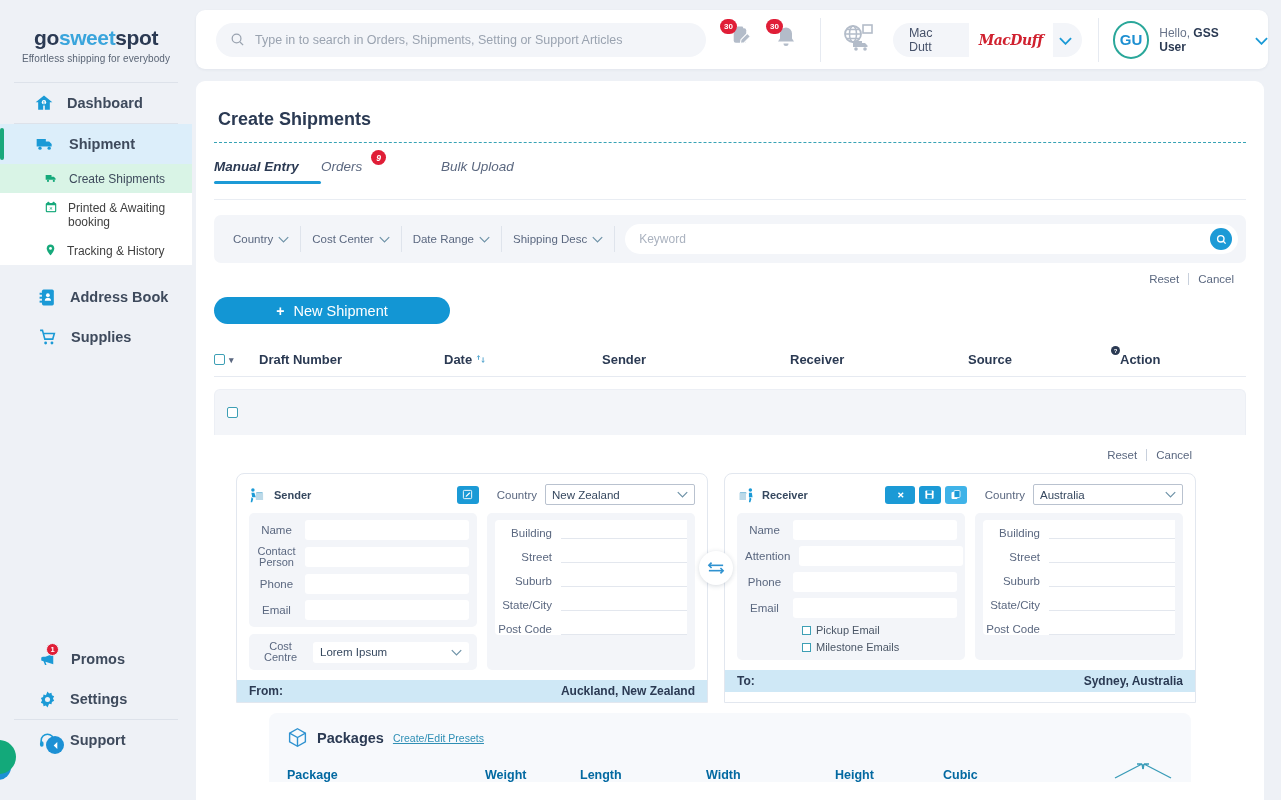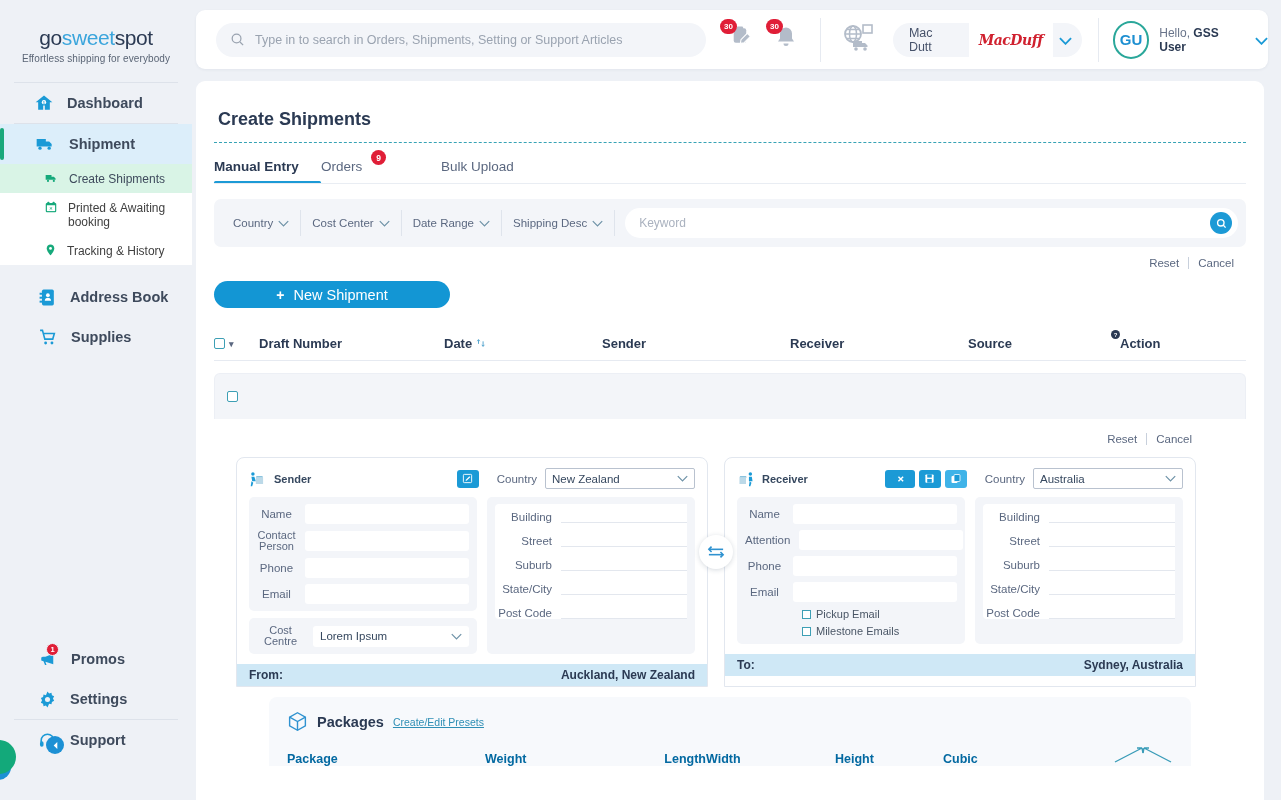--- a/index.html
+++ b/index.html
@@ -10,21 +10,21 @@
     overflow: hidden;
   }
   body { position: relative; }
 
   
   #sidebar {
     position: absolute; left: 0; top: 0; width: 192px; height: 800px;
     background: #eef1f6;
   }
   .brand { padding: 26px 0 18px 0; text-align: center; }
-  .brand-logo { font-size: 21px; font-weight: normal; letter-spacing: -0.4px; }
+  .brand-logo { font-size: 21px; font-weight: bold; letter-spacing: -0.4px; }
   .brand-logo .c1 { color: #2b3a53; }
   .brand-logo .c2 { color: #3aa5dc; }
   .brand-logo .c3 { color: #2b3a53; }
   .brand-tag { font-size: 10px; color: #5a6575; margin-top: 3px; letter-spacing: 0.1px; }
 
   .nav-sep { height: 1px; background: #dde2ea; margin: 0 14px; }
 
   .nav-item {
     position: relative; display: flex; align-items: center;
     height: 40px; padding-left: 34px; gap: 13px; cursor: pointer;
@@ -107,21 +107,21 @@
   .hello b { color: #2b3a53; }
 
   
   #main {
     position: absolute; left: 196px; top: 81px; width: 1068px; height: 719px;
     background: #fff; border-radius: 9px 9px 0 0; overflow: hidden;
   }
   .page-title { font-size: 18px; font-weight: bold; color: #2b3a53; padding: 28px 0 12px 22px; }
   .title-rule { margin: 0 18px; border-bottom: 1px dashed #36a3b5; }
 
-  .tabs { display: flex; align-items: flex-start; padding: 16px 0 0 18px; gap: 0; position: relative;}
+  .tabs { display: flex; align-items: flex-start; padding: 16px 0 16px 18px; gap: 0; position: relative; font-style: italic;}
   .tab { position: relative; padding: 0 0 10px 0; cursor: pointer; font-size: 13.5px; color: #5b6880; }
   .tab .lbl { display:block; }
   .tab.active .lbl { color: #2b3a53; font-weight: bold; }
   .tab.active:after { content:""; position: absolute; left: 0; right: 0; bottom: 0; height: 3px; background: #1c9ad6; border-radius: 2px; }
   .tab-1 { width: 107px; }
   .tab-2 { width: 120px; padding-left: 0; }
   .tab-3 { width: 120px; }
   .tab .tbadge {
     position: absolute; top: -9px; left: 50px; background: #e01e37; color: #fff;
     font-size: 8.5px; font-weight: bold; width: 15px; height: 15px; border-radius: 50%;
@@ -234,21 +234,21 @@
 
   
   .pkg-card { margin: 10px 73px 0 73px; background: #f7f9fc; border-radius: 8px 8px 0 0; padding: 14px 18px 0 18px; }
   .pkg-head { display: flex; align-items: center; gap: 9px; }
   .pkg-title { font-size: 14.5px; font-weight: bold; color: #2b3a53; }
   .pkg-link { font-size: 10.5px; color: #2f8fb5; text-decoration: underline; cursor: pointer; }
   .pkg-cols { display: flex; margin-top: 20px; font-size: 12.5px; font-weight: bold; color: #0369a1; position: relative;}
   .pc { }
   .pc1 { width: 198px; }
   .pc2 { width: 95px; }
-  .pc3 { width: 126px; text-align: right; }
+  .pc3 { width: 126px; }
   .pc4 { width: 129px; }
   .pc5 { width: 108px; }
   .pc6 { width: 100px; }
   .pkg-arrows { position: absolute; right: 0px; top: -8px; }
 </style>
 </head>
 <body>
 
 <div id="sidebar">
 

